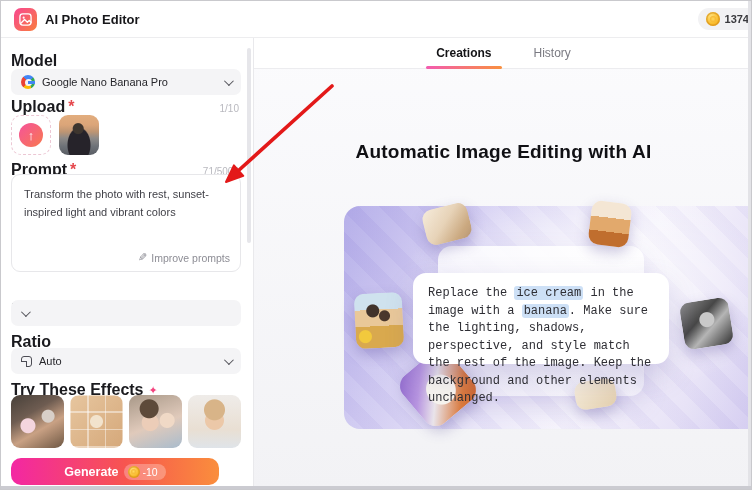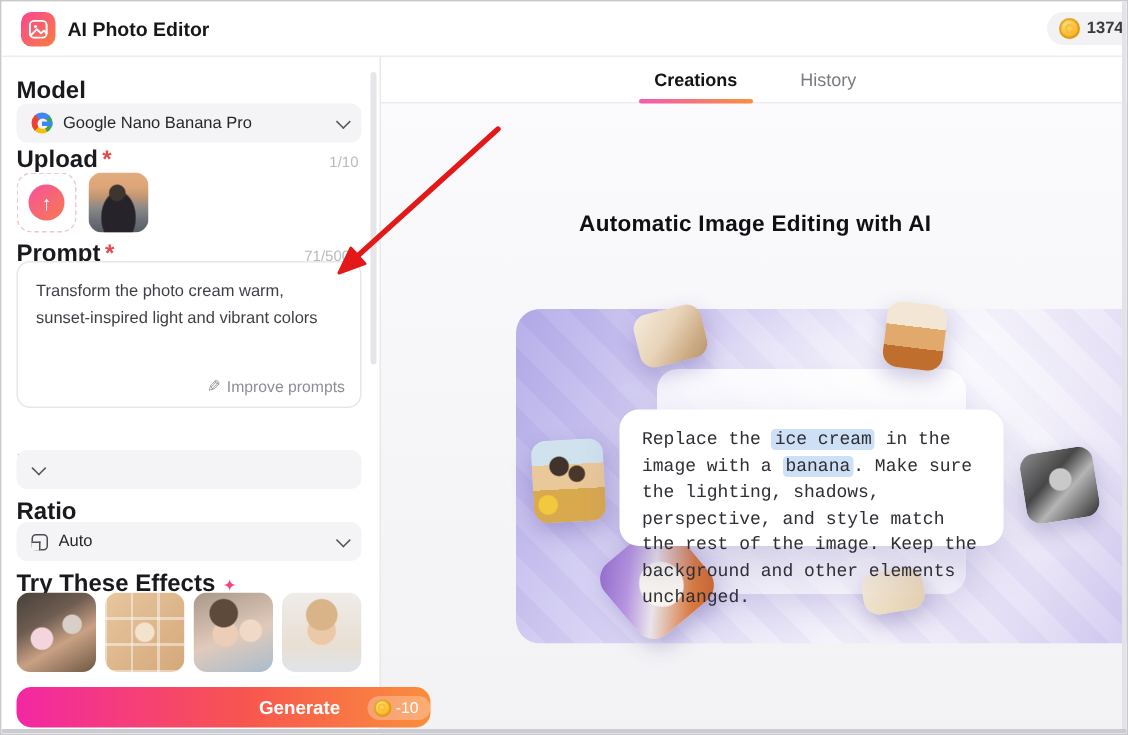--- a/index.html
+++ b/index.html
@@ -80,41 +80,41 @@
   .fx-father { background:
       radial-gradient(circle at 38% 26%, #5d4a3a 0 9px, rgba(0,0,0,0) 10px),
       radial-gradient(circle at 40% 52%, #eccdb8 0 8px, rgba(0,0,0,0) 9px),
       radial-gradient(circle at 72% 48%, #f0d9c6 0 7px, rgba(0,0,0,0) 8px),
       linear-gradient(160deg,#a89888 0%,#e0cabb 55%,#a9bccd 100%); }
   .fx-toddler { background:
       radial-gradient(circle at 50% 28%, #d8b488 0 10px, rgba(0,0,0,0) 11px),
       radial-gradient(circle at 50% 48%, #ecc8a8 0 9px, rgba(0,0,0,0) 10px),
       linear-gradient(180deg,#efece9 0%,#e9dfd3 65%,#dfe4e9 100%); }
 
-  .generate-btn { position:absolute; left:10px; top:420px; width:276px; height:27px; border:none; border-radius:10px;
+  .generate-btn { position:absolute; left:10px; top:420px; width:208px; height:27px; border:none; border-radius:10px;
       background:linear-gradient(90deg,#f327a3 0%,#f7554f 55%,#fa8e3c 100%);
-      display:flex; align-items:center; justify-content:flex-end; gap:18px; cursor:pointer; font-family:inherit; }
+      display:flex; align-items:center; justify-content:center; gap:5px; cursor:pointer; font-family:inherit; }
   .generate-label { color:#fff; font-size:12.5px; font-weight:bold; }
   .cost-pill { display:flex; align-items:center; gap:3px; background:rgba(255,255,255,.28); border-radius:999px; padding:2px 8px 2px 4px; }
   .coin.small { width:12px; height:12px; }
   .coin.small::after { left:3.5px; top:3.5px; width:5px; height:5px; }
   .cost-text { color:#fff; font-size:10.5px; font-weight:normal; }
 
   
   .main { position:absolute; left:253px; top:37px; width:499px; height:453px;
           background:linear-gradient(180deg,#fbfbfd 0%,#f2f2f5 100%); }
   .tabbar { position:absolute; left:0; top:0; width:100%; height:31px; background:#fff; border-bottom:1px solid #ececef;
             display:flex; justify-content:center; align-items:center; gap:34px; }
   .tab { position:relative; height:31px; display:flex; align-items:center; cursor:pointer; font-size:12px; color:#7a7a82; padding:0 4px; }
   .tab.active { color:#141417; font-weight:bold; }
   .tab-underline { position:absolute; left:-6px; right:-6px; bottom:0px; height:3px; border-radius:3px;
                    background:linear-gradient(90deg,#f35bb0 0%,#f9903f 100%); }
 
   .hero-title { position:absolute; left:0; top:103px; width:100%; text-align:center;
-                font-size:15px; font-weight:bold; color:#101014; letter-spacing:.2px; }
+                font-size:19px; font-weight:bold; color:#101014; letter-spacing:.2px; }
   .hero-sub { position:absolute; left:0; top:136px; width:100%; text-align:center; font-size:11.5px; color:#9b9ba3; }
 
   .demo-card { position:absolute; left:90px; top:168px; width:452px; height:223px; border-radius:16px;
       background:
         radial-gradient(ellipse at 55% 38%, rgba(255,255,255,.9) 0%, rgba(255,255,255,0) 55%),
         repeating-linear-gradient(45deg, rgba(255,255,255,.05) 0 14px, rgba(120,100,200,.05) 14px 28px),
         linear-gradient(115deg,#b2abe8 0%,#cfc9f1 20%,#ece9f9 45%,#f6f4fc 58%,#e7e2f7 78%,#c7beec 100%); font-family: Liberation Mono, monospace; }
   .stack-card { position:absolute; left:94px; top:40px; width:206px; height:150px; border-radius:14px;
                 background:linear-gradient(180deg, rgba(255,255,255,.85), rgba(244,243,249,.55));
                 box-shadow:0 10px 24px rgba(110,92,185,.18); }
@@ -191,21 +191,21 @@
     <div class="upload-box" style="top:77px">
       <span class="upload-circle">↑</span>
     </div>
     <div class="uploaded-thumb" style="top:77px"></div>
 
     <div class="label-row" style="top:123px">
       <span class="f-label"><span>Prompt</span><span class="req">*</span></span>
       <span class="counter">71/5000</span>
     </div>
     <div class="prompt-box" style="top:136px">
-      <div class="prompt-text">Transform the photo cream warm, sunset-inspired light and vibrant colors</div>
+      <div class="prompt-text">Transform the photo with rest, sunset-inspired light and vibrant colors</div>
       <button class="improve-btn">
         <span class="pen-icon">✎</span>
         <span class="improve-label">Improve prompts</span>
       </button>
     </div>
 
     <div class="label-row" style="top:263px">
       <span class="f-label">Resolution</span>
     </div>
     <div class="select" style="top:262px">

